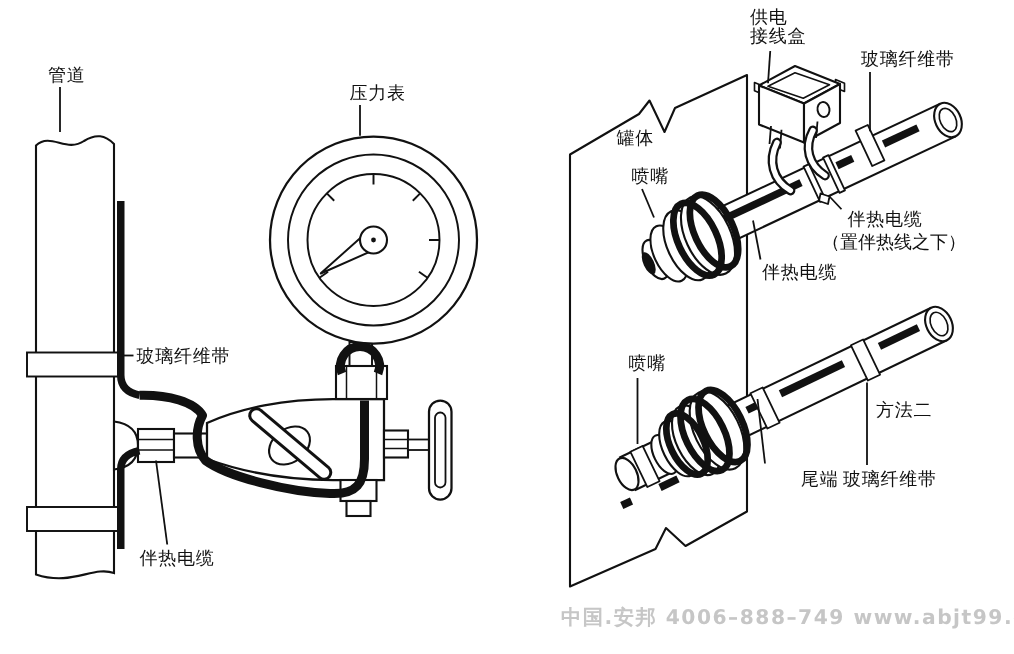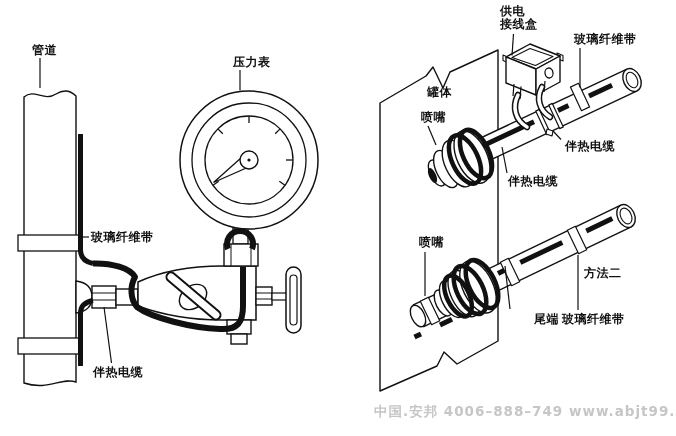--- a/index.html
+++ b/index.html
@@ -2,21 +2,21 @@
 <html><head>
 <meta charset="utf-8">
 <style>
   html,body{margin:0;padding:0;background:#fff;}
   #stage{
     position:relative;width:676px;height:436px;background:#ffffff;overflow:hidden;
     font-family:"DejaVu Sans","Liberation Sans",sans-serif;
   }
   #art{position:absolute;left:0;top:0;}
   .lbl{
-    position:absolute;font-size:12px;font-weight:bold;color:#111;
+    position:absolute;font-size:12px;font-weight:normal;color:#111;
     white-space:nowrap;line-height:13px;letter-spacing:0.5px;
   }
   .lbl.small-gap{letter-spacing:0;}
   #watermark{
     position:absolute;left:374px;top:403px;font-size:13.5px;font-weight:bold;
     color:#c6c6c6;letter-spacing:1px;white-space:nowrap;
   }
   .two-line span{display:block;}
 </style>
 </head>
@@ -209,23 +209,24 @@
 <div class="lbl" style="left:32px;top:44px">管道</div>
 <div class="lbl" style="left:233px;top:56px">压力表</div>
 <div class="lbl" style="left:91px;top:231px">玻璃纤维带</div>
 <div class="lbl" style="left:93px;top:366px">伴热电缆</div>
 
 <div class="lbl two-line" style="left:500px;top:5px">
   <span>供电</span>
   <span>接线盒</span>
 </div>
 <div class="lbl" style="left:574px;top:33px">玻璃纤维带</div>
-<div class="lbl" style="left:427px;top:86px">罐体</div>
+<div class="lbl" style="left:411px;top:86px">罐体</div>
 <div class="lbl" style="left:421px;top:111px">喷嘴</div>
 <div class="lbl" style="left:565px;top:140px">伴热电缆</div>
+<div class="lbl small-gap" style="left:548px;top:155px">（置伴热线之下）</div>
 <div class="lbl" style="left:508px;top:175px">伴热电缆</div>
 <div class="lbl" style="left:419px;top:236px">喷嘴</div>
 <div class="lbl" style="left:584px;top:267px">方法二</div>
 <div class="lbl" style="left:534px;top:313px">尾端</div>
 <div class="lbl" style="left:562px;top:313px">玻璃纤维带</div>
 
 <div id="watermark">中国.安邦 4006–888–749 www.abjt99.com</div>
 
 </div>
 

